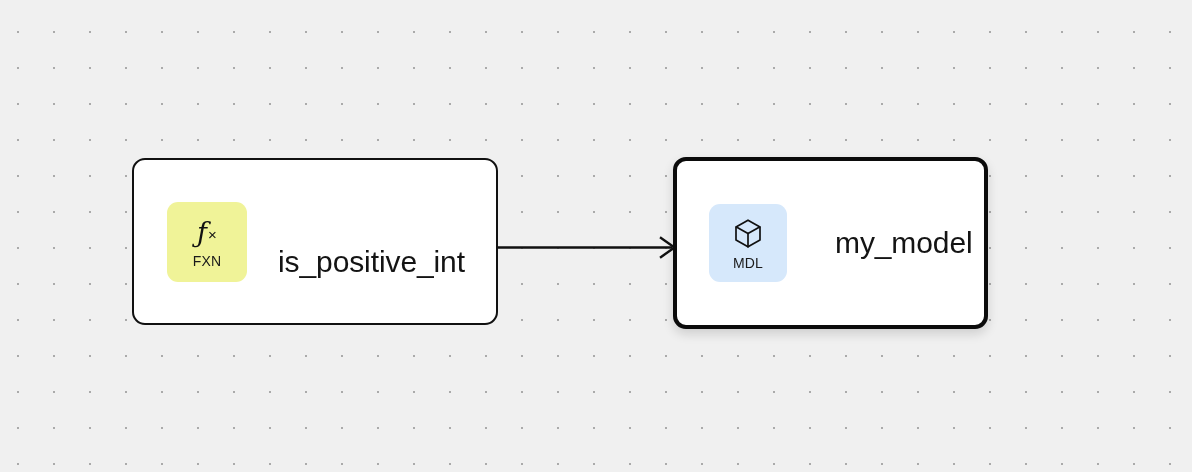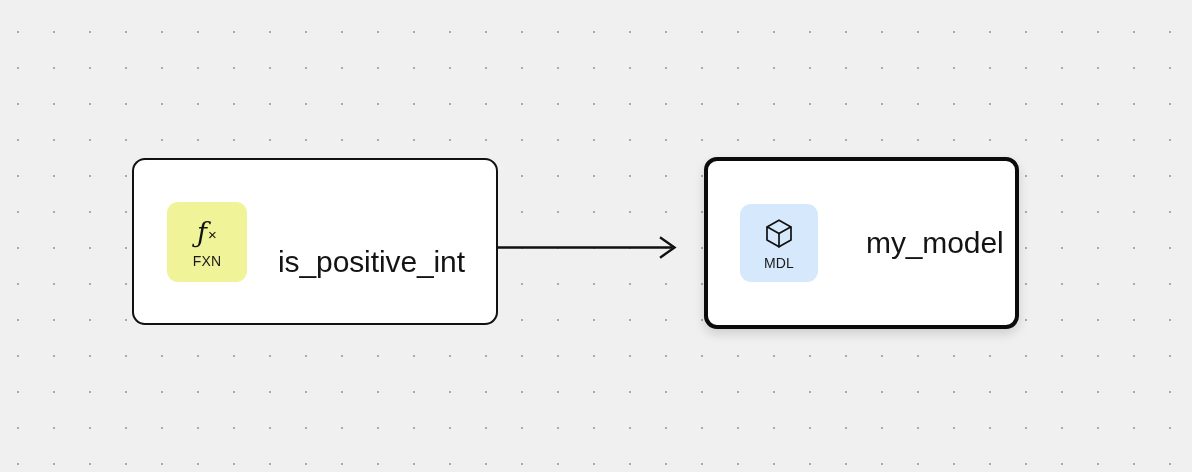--- a/index.html
+++ b/index.html
@@ -44,21 +44,21 @@
   .node--fxn {
     left: 132px;
     top: 158px;
     width: 366px;
     height: 167px;
     border: 2px solid #111111;
     padding-left: 33px;
   }
 
   .node--mdl {
-    left: 704px;
+    left: 673px;
     top: 157px;
     width: 315px;
     height: 172px;
     border: 4px solid #0b0b0b;
     padding-left: 32px;
     box-shadow: 0 5px 11px rgba(0,0,0,0.14);
   }
 
   
   .badge {

